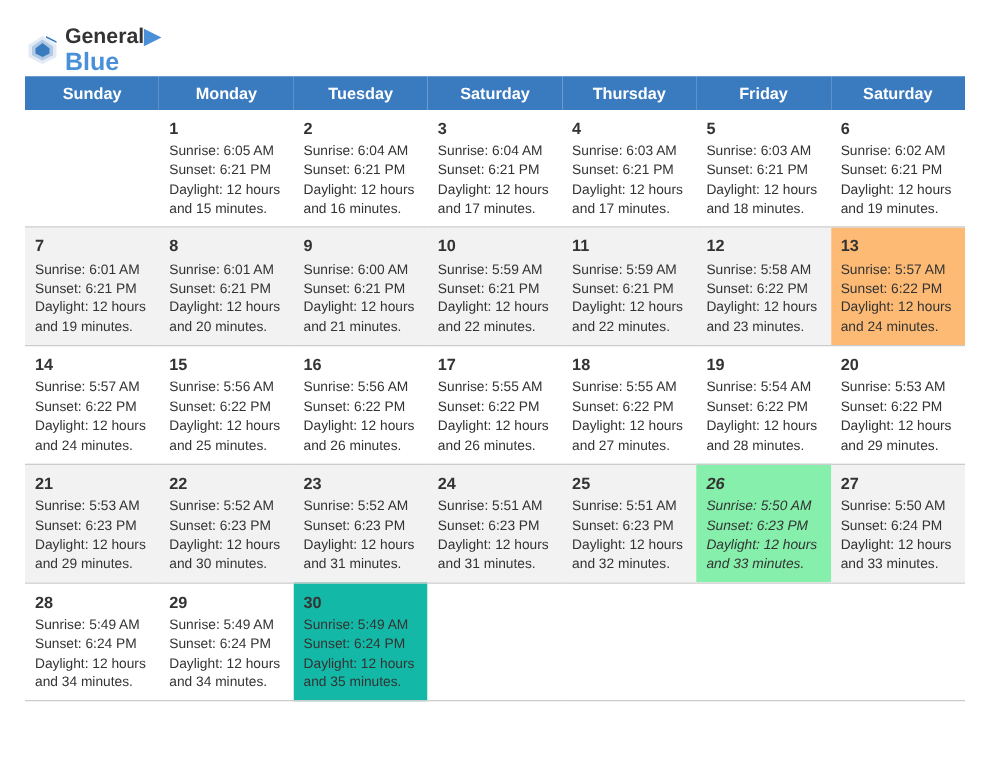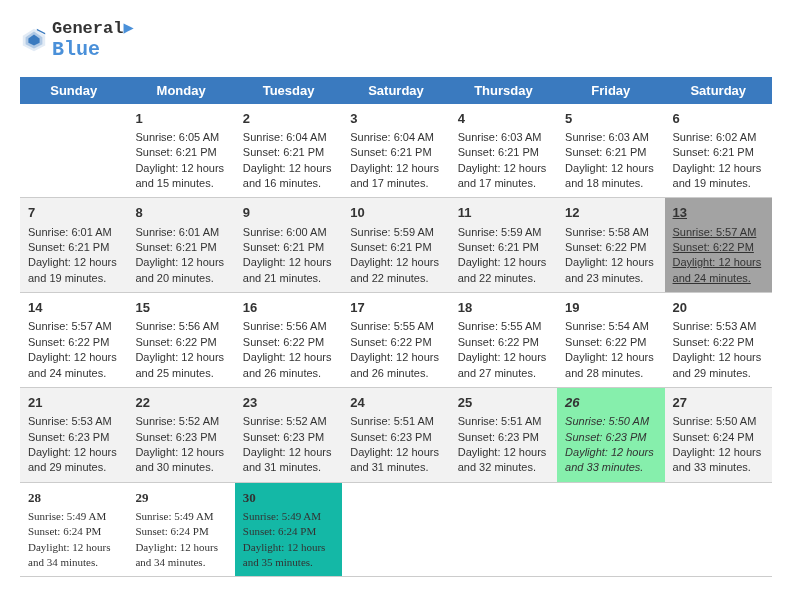--- a/index.html
+++ b/index.html
@@ -7,22 +7,20 @@
       font-family: Arial, sans-serif;
       background: #fff;
       width: 792px;
       min-height: 612px;
       padding: 20px;
     }
     .header {
       display: flex;
       justify-content: space-between;
       align-items: center;
-      margin-bottom: 16px;
-      font-family: Liberation Mono, monospace;
     }
     .logo {
       display: flex;
       align-items: center;
       gap: 4px;
     }
     .logo-icon {
       width: 28px;
       height: 28px;
     }
@@ -190,21 +188,21 @@
           <div>Daylight: 12 hours</div>
           <div>and 22 minutes.</div>
         </td>
         <td style="background-color: rgb(242, 242, 242);">
           <span class="day-num">12</span>
           <div>Sunrise: 5:58 AM</div>
           <div>Sunset: 6:22 PM</div>
           <div>Daylight: 12 hours</div>
           <div>and 23 minutes.</div>
         </td>
-        <td style="background-color: #a3a3a3; text-decoration: underline;">
+        <td style="background-color: #fdba74;">
           <span class="day-num">13</span>
           <div>Sunrise: 5:57 AM</div>
           <div>Sunset: 6:22 PM</div>
           <div>Daylight: 12 hours</div>
           <div>and 24 minutes.</div>
         </td>
       </tr>
       <tr style="background-color: rgb(255, 255, 255);">
         <td style="background-color: rgb(255, 255, 255);">
           <span class="day-num">14</span>
@@ -300,21 +298,21 @@
           <div>and 33 minutes.</div>
         </td>
         <td style="background-color: rgb(242, 242, 242);">
           <span class="day-num">27</span>
           <div>Sunrise: 5:50 AM</div>
           <div>Sunset: 6:24 PM</div>
           <div>Daylight: 12 hours</div>
           <div>and 33 minutes.</div>
         </td>
       </tr>
-      <tr style="background-color: rgb(255, 255, 255); font-family: Liberation Serif, serif;">
+      <tr style="background-color: rgb(255, 255, 255);">
         <td style="background-color: rgb(255, 255, 255);">
           <span class="day-num">28</span>
           <div>Sunrise: 5:49 AM</div>
           <div>Sunset: 6:24 PM</div>
           <div>Daylight: 12 hours</div>
           <div>and 34 minutes.</div>
         </td>
         <td style="background-color: rgb(255, 255, 255);">
           <span class="day-num">29</span>
           <div>Sunrise: 5:49 AM</div>

